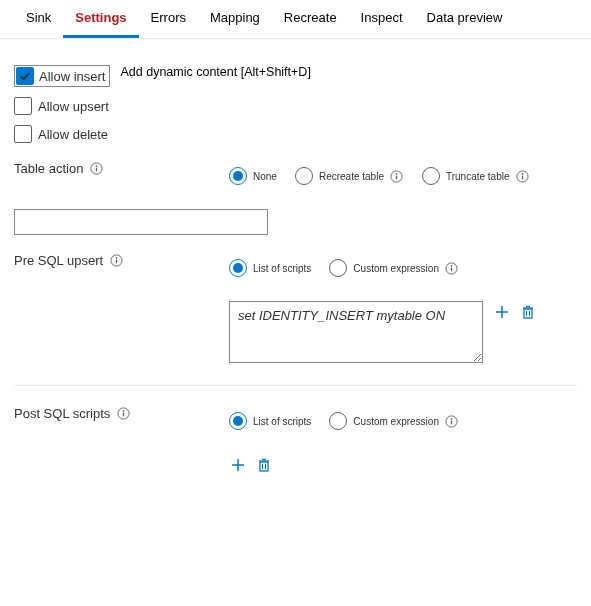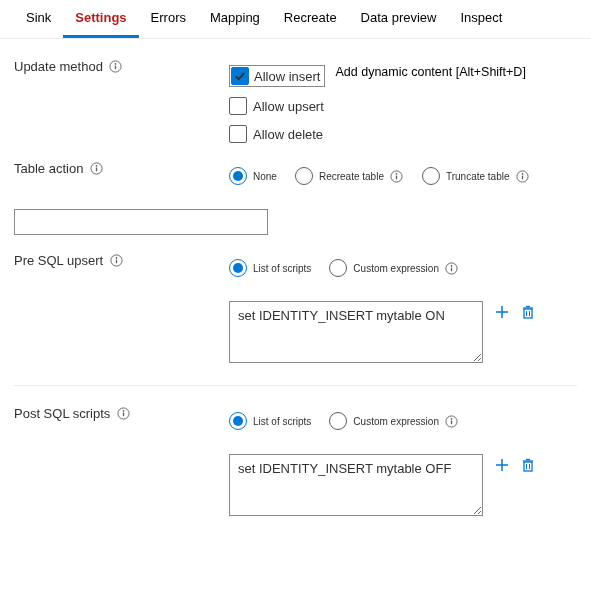--- a/index.html
+++ b/index.html
@@ -141,20 +141,21 @@
   }
   .script-ta {
     width: 254px;
     height: 62px;
     border: 1px solid #8a8886;
     padding: 6px 8px;
     font-family: inherit;
     font-size: 13px;
     resize: both;
     color: #323130;
+    font-style: italic;
   }
   .script-actions {
     display: flex;
     align-items: center;
     gap: 8px;
     padding-top: 2px;
   }
   .iconbtn {
     width: 18px;
     height: 18px;
@@ -196,35 +197,27 @@
     </g>
   </defs>
 </svg>
 
 <div class="tabs">
   <div class="tab">Sink</div>
   <div class="tab active">Settings</div>
   <div class="tab">Errors</div>
   <div class="tab">Mapping</div>
   <div class="tab">Recreate</div>
+  <div class="tab">Inspect</div>
   <div class="tab">Data preview</div>
-  <div class="tab">Inspect</div>
 </div>
 
 <div class="panel">
 
   <div class="row">
-    <div class="label-col">
-      <span>Update method</span>
-      <span class="info-icon">
-          <svg viewBox="0 0 14 14">
-            <use href="#i-info"></use>
-          </svg>
-        </span>
-    </div>
     <div class="ctrl-col">
       <div class="chk-line">
         <span class="outlined">
           <span class="chkbox checked">
               <svg viewBox="0 0 13 12">
                 <use href="#i-check"></use>
               </svg>
             </span>
           <span class="chk-label">Allow insert</span>
         </span>
@@ -349,21 +342,20 @@
           <span class="radio"></span>
           <span class="radio-label">Custom expression</span>
           <span class="info-icon">
               <svg viewBox="0 0 14 14">
                 <use href="#i-info"></use>
               </svg>
             </span>
         </span>
       </div>
       <div class="script-block">
-        <textarea class="script-ta" style="">set IDENTITY_INSERT mytable OFF</textarea>
         <div class="script-actions">
           <span class="iconbtn">
               <svg viewBox="0 0 16 16">
                 <use href="#i-plus"></use>
               </svg>
             </span>
           <span class="iconbtn">
               <svg viewBox="0 0 16 16">
                 <use href="#i-trash"></use>
               </svg>

